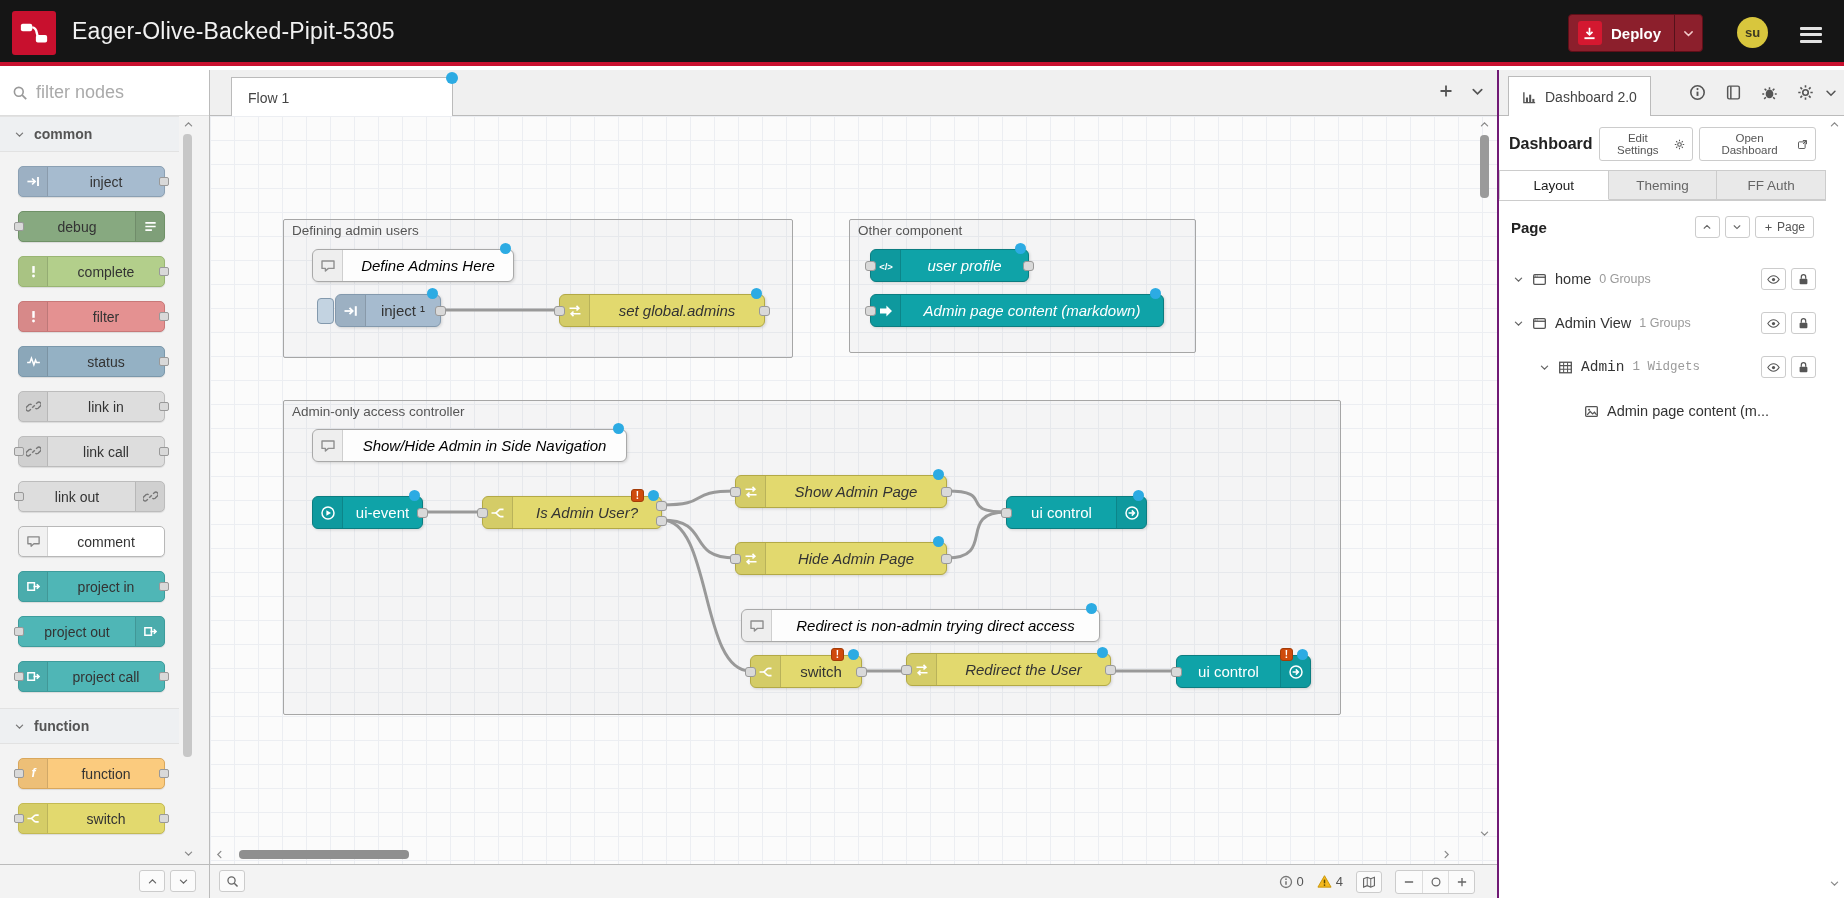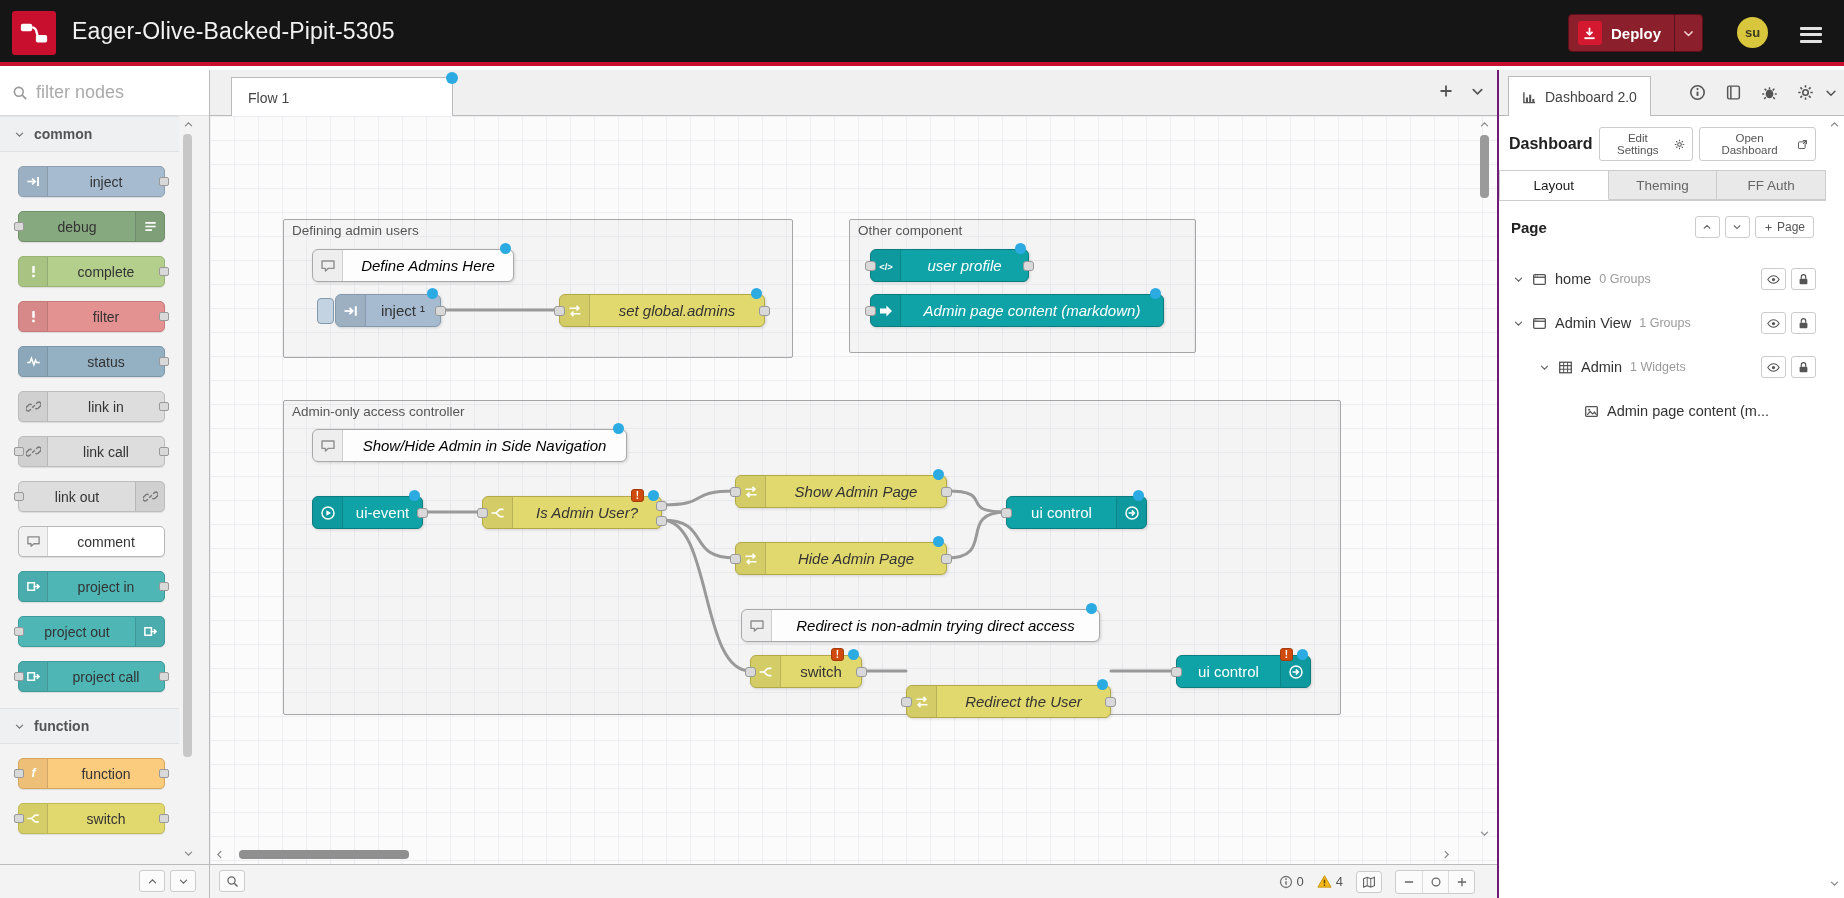--- a/index.html
+++ b/index.html
@@ -621,21 +621,21 @@
               <path d="M1.5 8H5M5 8c2.8 0 2.8-3.6 5.6-3.6h2.9M5 8c2.8 0 2.8 3.6 5.6 3.6h2.9" fill="none" stroke="currentColor" stroke-width="1.7"></path>
             </svg>
           </span>
         </div>
         <span class="node-label">switch</span>
         <span class="port port-in"></span>
         <span class="port port-out"></span>
         <div class="badge-error">!</div>
         <div class="badge-changed"></div>
       </div>
-      <div class="flow-node kind-yellow" style="left: 696px; top: 569px; width: 205px;">
+      <div class="flow-node kind-yellow" style="left: 696px; top: 537px; width: 205px;">
         <div class="node-icon">
           <span class="i" style="height: 16px; width: 16px;">
             <svg viewBox="0 0 16 16">
               <path d="M2.5 5.2h9.2M9.5 2.9l2.4 2.3-2.4 2.3" fill="none" stroke="currentColor" stroke-width="1.6"></path>
               <path d="M13.5 10.8H4.3M6.5 8.5 4.1 10.8l2.4 2.3" fill="none" stroke="currentColor" stroke-width="1.6"></path>
             </svg>
           </span>
         </div>
         <span class="node-label italic">Redirect the User</span>
         <span class="port port-in"></span>
@@ -917,21 +917,21 @@
               <button class="mini-btn">
                 <span class="i" style="height: 13px; width: 13px; color: rgb(85, 85, 85);">
                   <svg viewBox="0 0 16 16">
                     <rect x="3.2" y="7" width="9.6" height="6.8" rx="1.2" fill="currentColor"></rect>
                     <path d="M5.3 7V4.8a2.7 2.7 0 0 1 5.4 0V7" fill="none" stroke="currentColor" stroke-width="1.5"></path>
                   </svg>
                 </span>
               </button>
             </span>
           </div>
-          <div class="tree-row" style="padding-left: 40px;">
+          <div class="tree-row" style="padding-left: 40px; font-family: Liberation Mono, monospace;">
             <span class="i" style="height: 11px; width: 11px; color: rgb(102, 102, 102);">
               <svg viewBox="0 0 16 16">
                 <path d="M3.5 6 8 10.5 12.5 6" fill="none" stroke="currentColor" stroke-width="1.8" stroke-linecap="round"></path>
               </svg>
             </span>
             <span class="i" style="height: 15px; width: 15px; color: rgb(85, 85, 85);">
               <svg viewBox="0 0 16 16">
                 <rect x="1.8" y="2.4" width="12.4" height="11.2" fill="none" stroke="currentColor" stroke-width="1.4"></rect>
                 <path d="M1.8 6h12.4M1.8 9.8h12.4M6 2.4v11.2M10.2 2.4v11.2" stroke="currentColor" stroke-width="1.1"></path>
               </svg>

